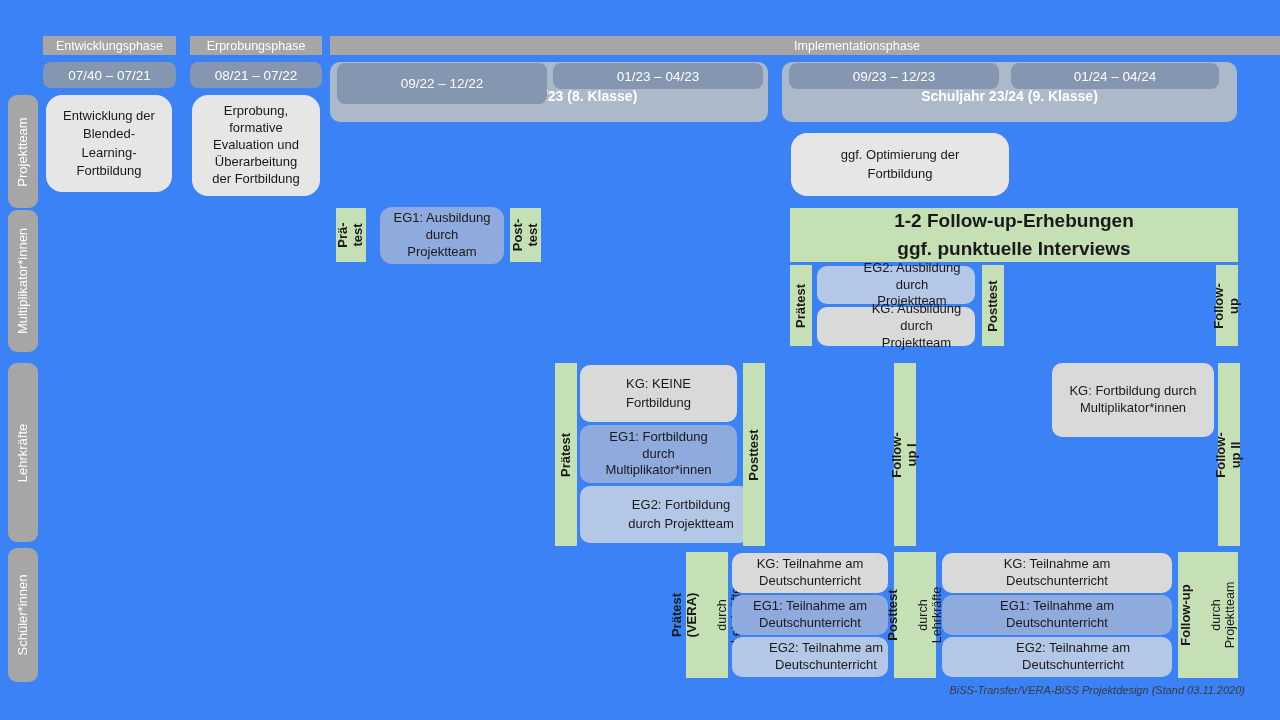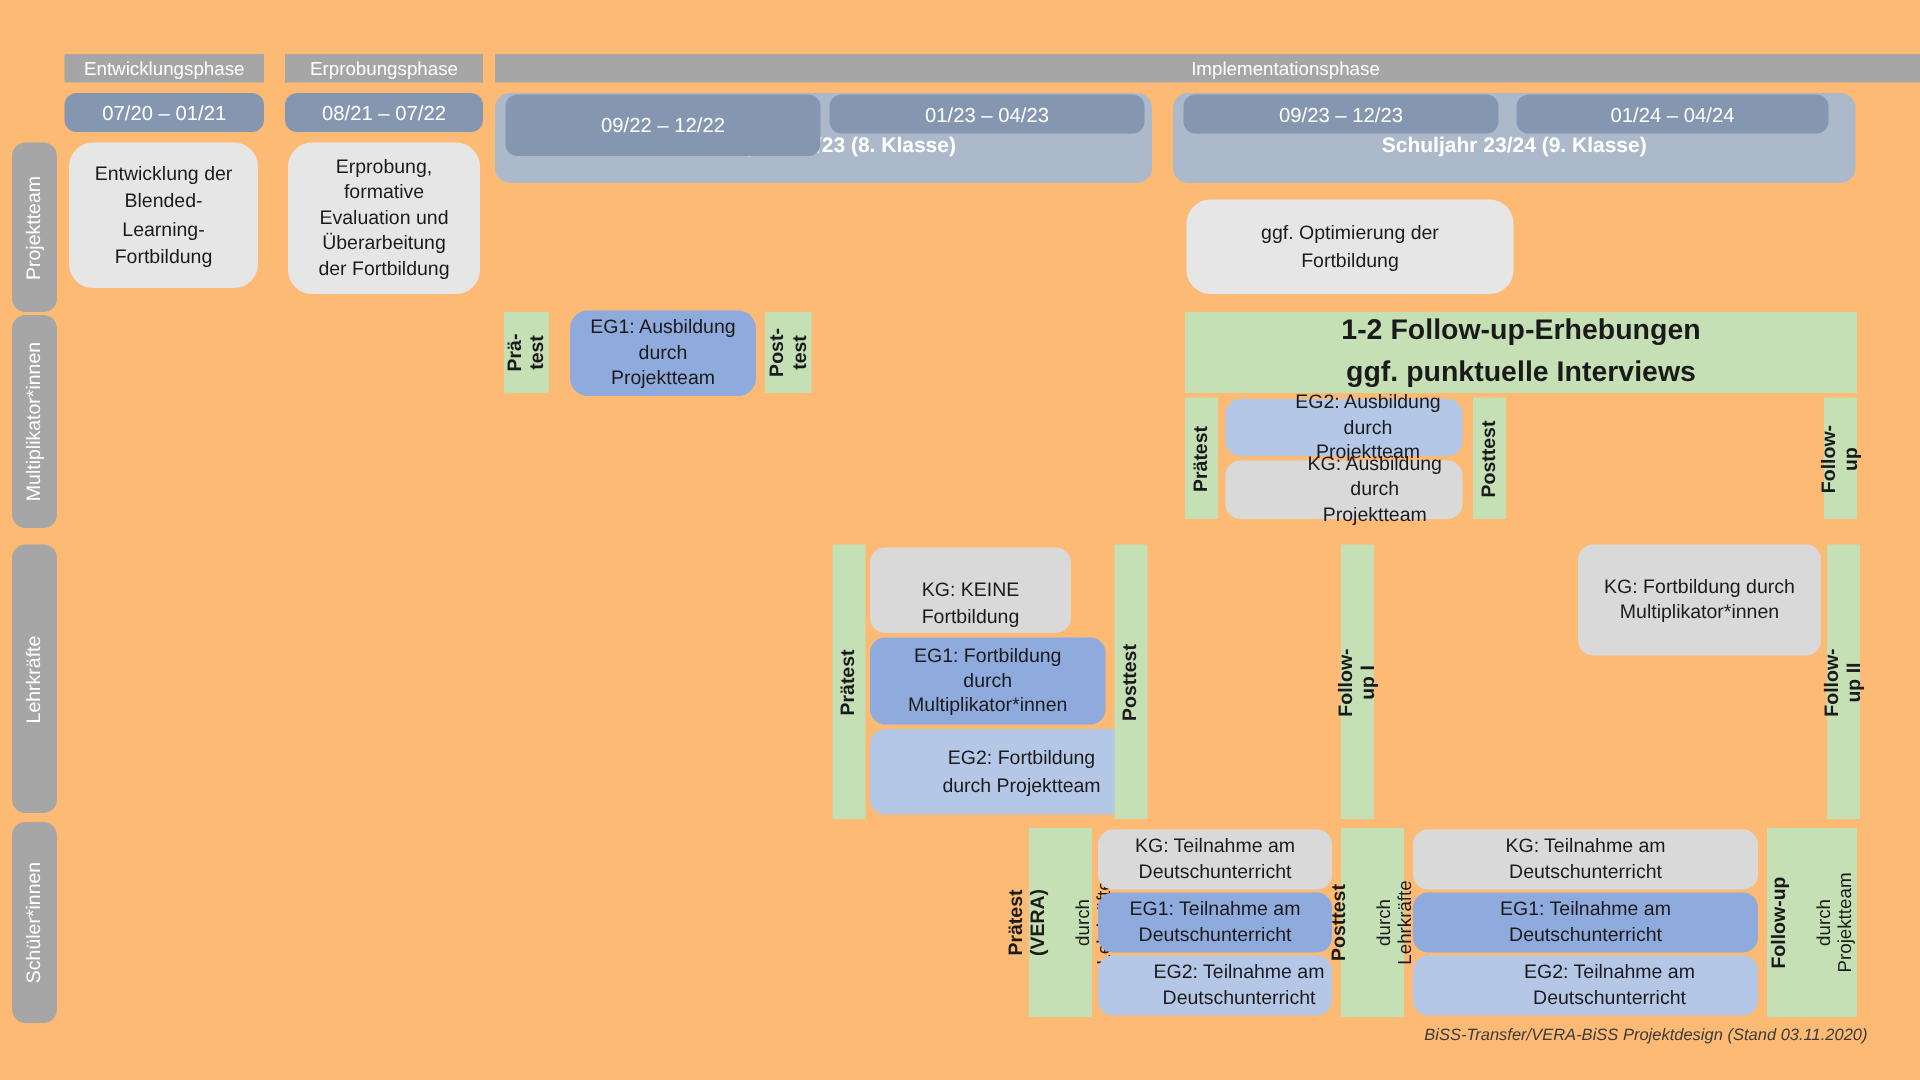--- a/index.html
+++ b/index.html
@@ -1,17 +1,17 @@
 <!DOCTYPE html>
 <html><head>
 <meta charset="utf-8">
 <style>
   html,body { margin:0; padding:0; background:#ffffff; }
   .stage {
-    position:relative; width:1280px; height:720px; background:#fdba74;
+    position:relative; width:1280px; height:720px; background:#3b82f6;
     font-family:"Liberation Sans", sans-serif; color:#1a1a1a; overflow:hidden;
   }
   .abs { position:absolute; box-sizing:border-box; }
   .flexc { display:flex; align-items:center; justify-content:center; text-align:center; }
 
   
   .phase { background:#a6a6a6; color:#ffffff; font-size:12.5px; }
   
   .date  { background:#8496b0; color:#ffffff; font-size:13.5px; border-radius:8px; z-index:3; }
   
@@ -54,21 +54,21 @@
   <div class="abs flexc phase" style="left:190px;top:36px;width:132px;height:19px;">Erprobungsphase</div>
   <div class="abs flexc phase" style="left:330px;top:36px;width:1054px;height:19px;">Implementationsphase</div>
 
   <div class="abs sy" style="left:330px;top:62px;width:438px;height:60px;">
     <span class="sy-label">Schuljahr 22/23 (8. Klasse)</span>
   </div>
   <div class="abs sy" style="left:782px;top:62px;width:455px;height:60px;">
     <span class="sy-label">Schuljahr 23/24 (9. Klasse)</span>
   </div>
 
-  <div class="abs flexc date" style="left:43px;top:62px;width:133px;height:26px;">07/20 – 01/21</div>
+  <div class="abs flexc date" style="left:43px;top:62px;width:133px;height:26px;">07/40 – 07/21</div>
   <div class="abs flexc date" style="left:190px;top:62px;width:132px;height:26px;">08/21 – 07/22</div>
   <div class="abs flexc date" style="left:337px;top:63px;width:210px;height:41px;">09/22 – 12/22</div>
   <div class="abs flexc date" style="left:553px;top:63px;width:210px;height:26px;">01/23 – 04/23</div>
   <div class="abs flexc date" style="left:789px;top:63px;width:210px;height:26px;">09/23 – 12/23</div>
   <div class="abs flexc date" style="left:1011px;top:63px;width:208px;height:26px;">01/24 – 04/24</div>
 
   <div class="abs rowlabel" style="left:8px;top:95px;width:30px;height:113px;">
     <span class="vrot">Projektteam</span>
   </div>
   <div class="abs rowlabel" style="left:8px;top:210px;width:30px;height:142px;">
@@ -130,21 +130,21 @@
   <div class="abs greenbox" style="left:982px;top:265px;width:22px;height:81px;">
     <span class="vrot bold">Posttest</span>
   </div>
   <div class="abs greenbox" style="left:1216px;top:265px;width:22px;height:81px;">
     <span class="vrot bold">Follow-up</span>
   </div>
 
   <div class="abs greenbox" style="left:555px;top:363px;width:22px;height:183px;">
     <span class="vrot bold">Prätest</span>
   </div>
-  <div class="abs flexc kgbox" style="left:580px;top:365px;width:134px;height:57px;align-items:flex-end;">
+  <div class="abs flexc kgbox" style="left:580px;top:365px;width:157px;height:57px;">
     <span class="box-text">KG: KEINE
 Fortbildung</span>
   </div>
   <div class="abs flexc eg1box" style="left:580px;top:425px;width:157px;height:58px;">
     <span class="box-text tight">EG1: Fortbildung
 durch
 Multiplikator*innen</span>
   </div>
   <div class="abs flexc eg2box" style="left:580px;top:486px;width:170px;height:57px;">
     <span class="box-text">EG2: Fortbildung

